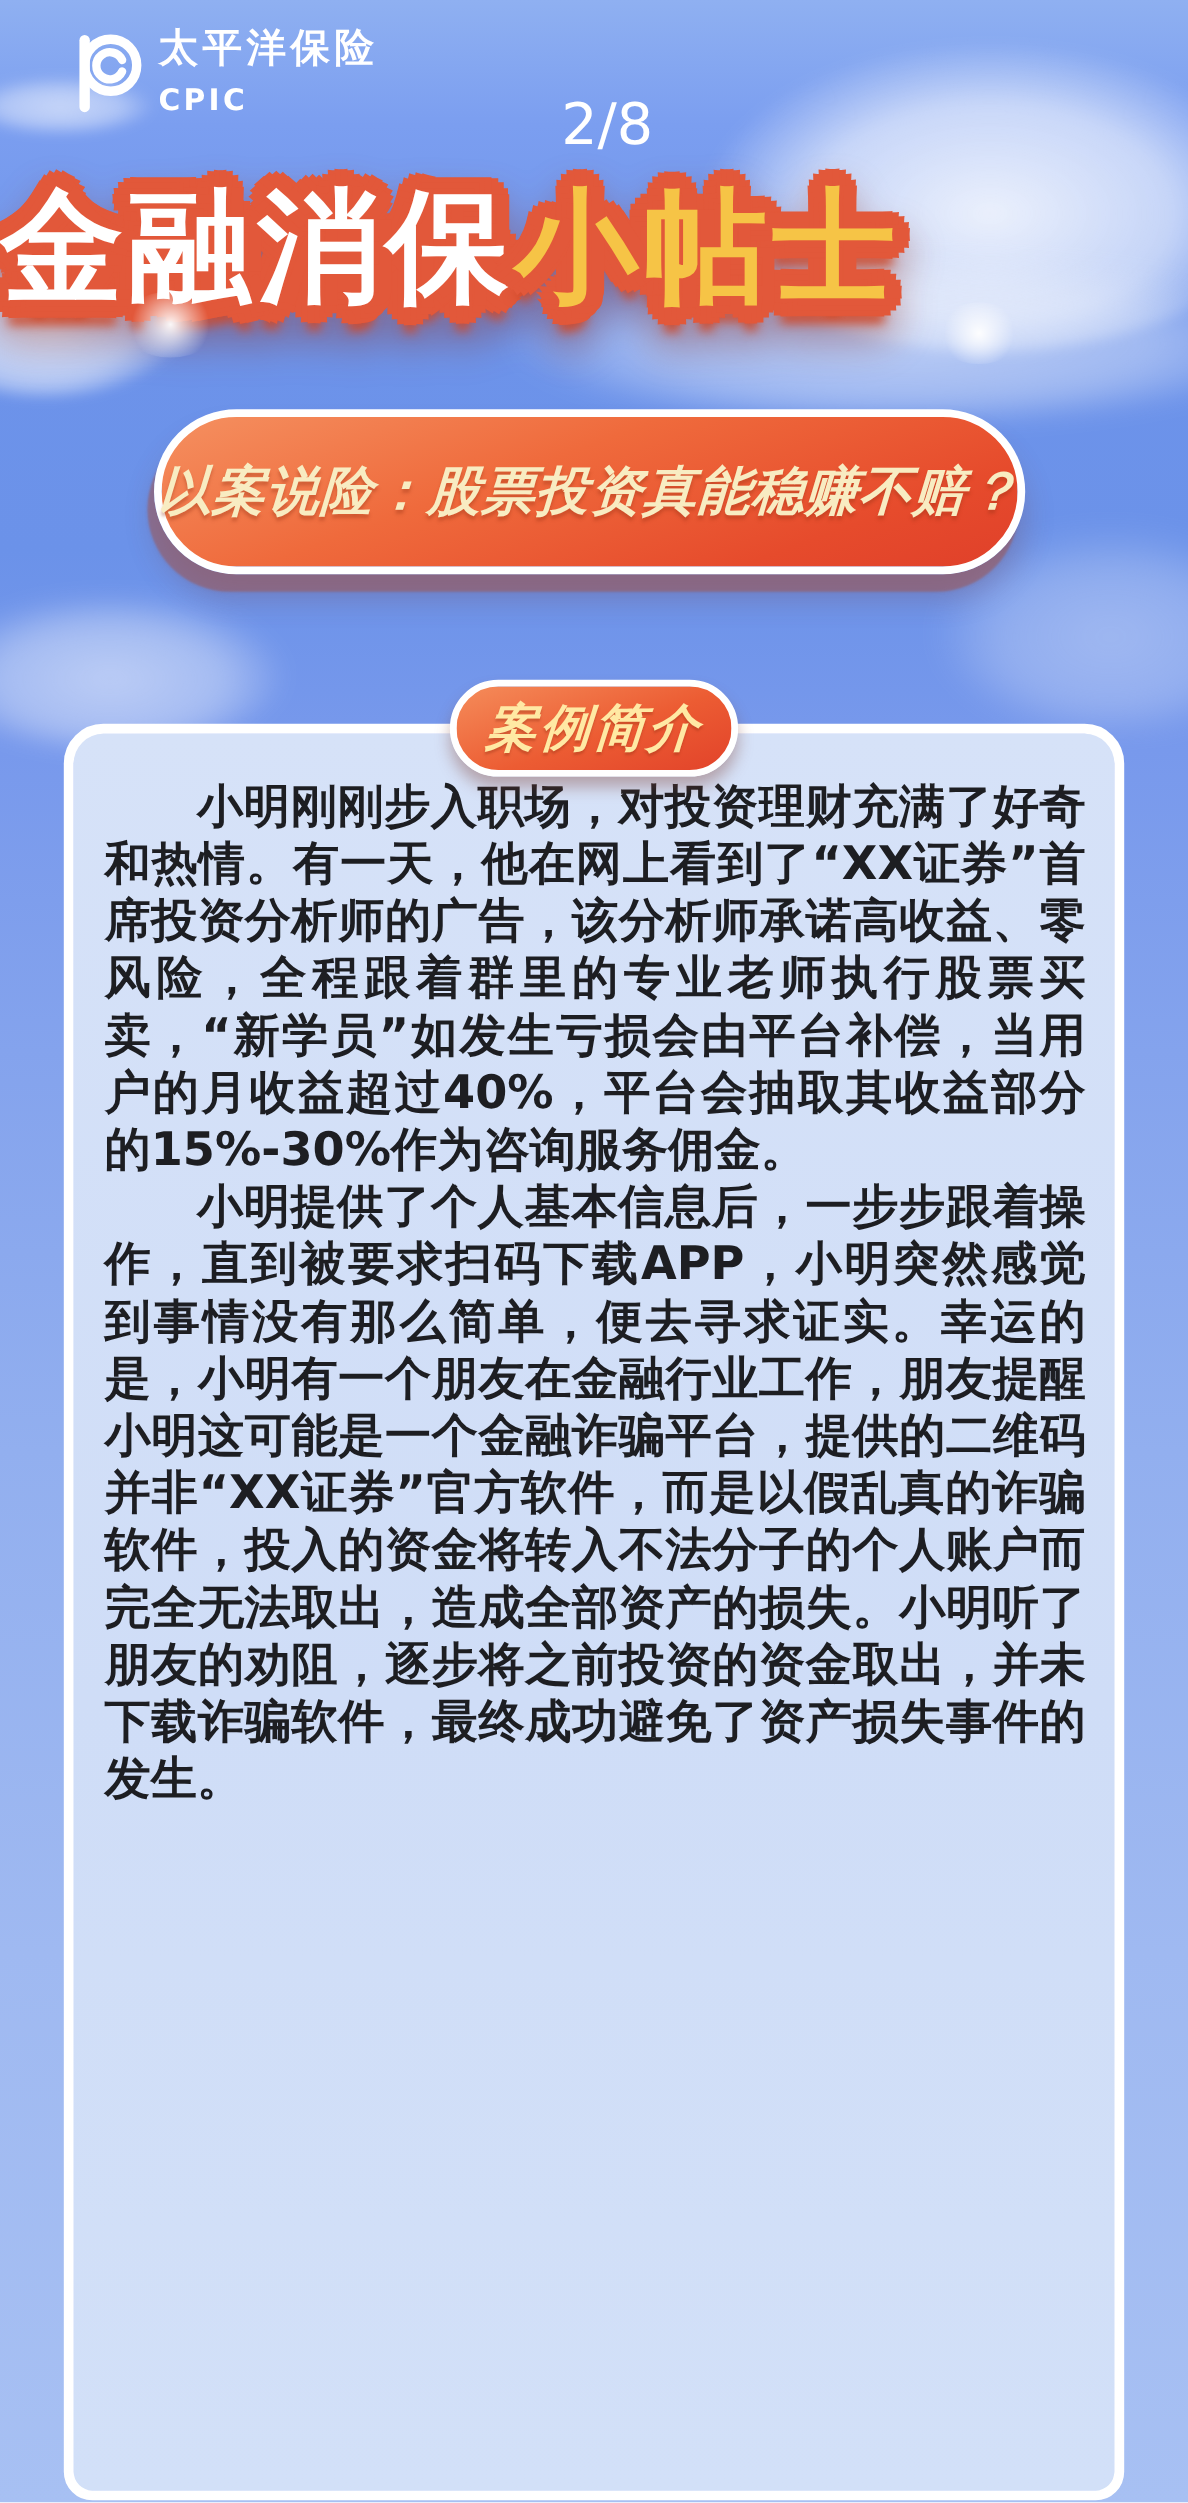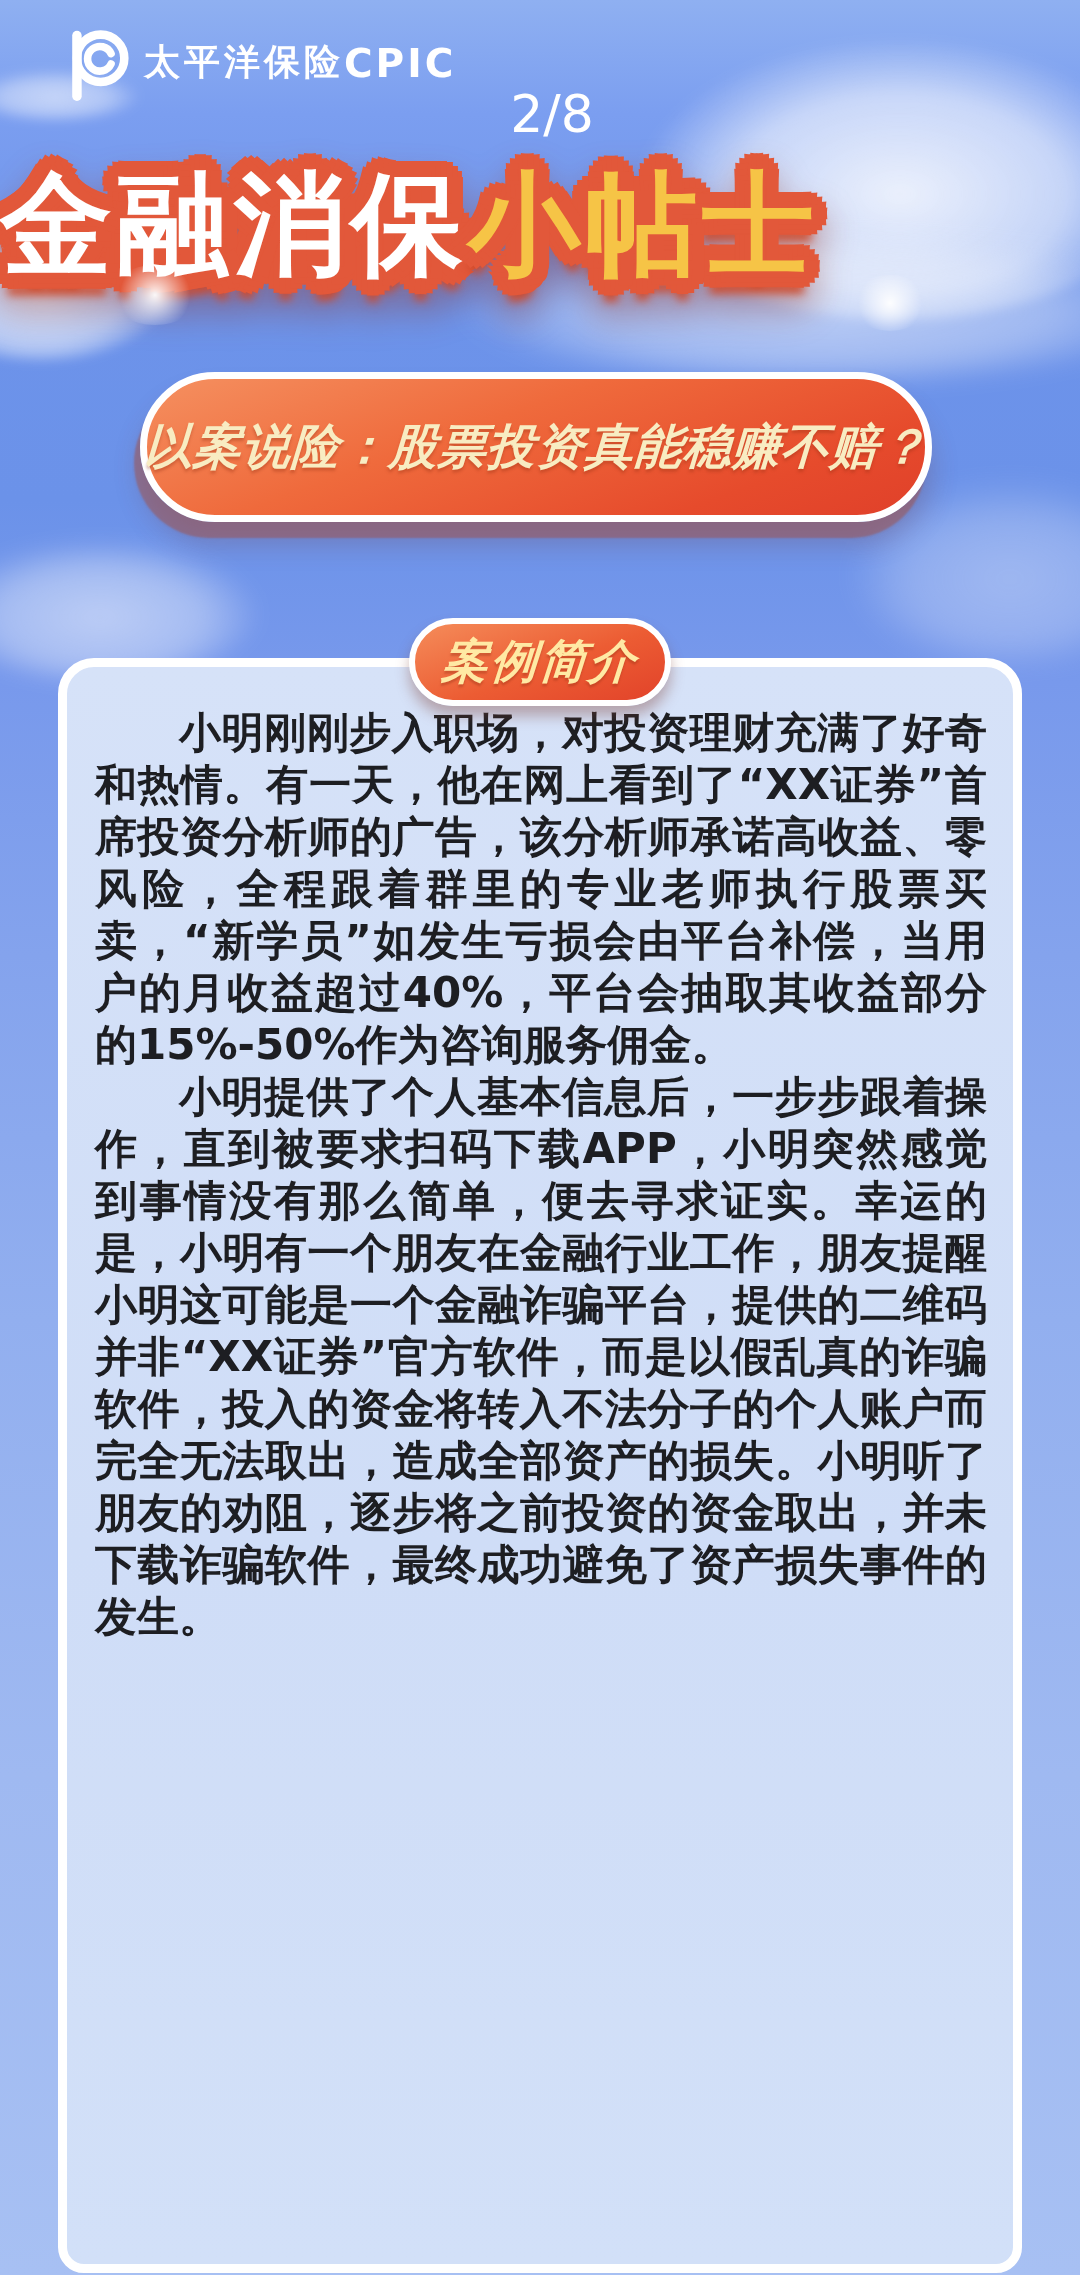--- a/index.html
+++ b/index.html
@@ -18,23 +18,23 @@
   .cloud.c4{left:-30px;top:70px;width:170px;height:50px;opacity:.6;}
   .cloud.c5{left:-60px;top:540px;width:320px;height:140px;opacity:.55;filter:blur(10px);}
   .cloud.c6{left:850px;top:480px;width:320px;height:180px;opacity:.35;filter:blur(14px);}
   .sparkle{position:absolute;border-radius:50%;pointer-events:none;
     background:radial-gradient(circle,rgba(255,255,255,.95) 0%,rgba(255,255,255,0) 65%);}
   .sp1{left:110px;top:265px;width:90px;height:60px;}
   .sp2{left:850px;top:275px;width:80px;height:56px;}
   
   .brand{position:absolute;left:58px;top:24px;display:flex;align-items:center;color:#fff;}
   .brand svg{display:block;}
-  .brand-text{margin-left:14px;display:flex;flex-direction:row;justify-content:center;}
+  .brand-text{margin-left:14px;display:flex;flex-direction:column;justify-content:center;}
   .brand-cn{font-size:36px;font-weight:bold;letter-spacing:4px;line-height:1.1;}
-  .brand-en{font-size:39px;font-weight:bold;letter-spacing:3px;line-height:1.15;}
+  .brand-en{font-size:27px;font-weight:bold;letter-spacing:3px;line-height:1.15;margin-top:12px;}
   .page-indicator{position:absolute;left:12px;top:84px;width:100%;text-align:center;
     color:#ffffff;font-size:52px;font-weight:500;}
   
   .main-title{
     position:absolute;left:0;top:150px;width:100%;
     font-size:112px;font-weight:900;letter-spacing:5px;white-space:nowrap;
     filter:drop-shadow(0 18px 16px rgba(150,45,25,.35));
   }
   .main-title .outlined{
     text-shadow:
@@ -120,18 +120,18 @@
   <div class="topic-banner">
     <span class="topic-banner-label">以案说险：股票投资真能稳赚不赔？</span>
   </div>
 
   <div class="section-pill">
     <span class="section-pill-label">案例简介</span>
   </div>
 
   <div class="case-card">
     <div class="case-body">
-      <p>小明刚刚步入职场，对投资理财充满了好奇和热情。有一天，他在网上看到了“XX证券”首席投资分析师的广告，该分析师承诺高收益、零风险，全程跟着群里的专业老师执行股票买卖，“新学员”如发生亏损会由平台补偿，当用户的月收益超过40%，平台会抽取其收益部分的15%-50%作为咨询服务佣金。</p>
+      <p>小明刚刚步入职场，对投资理财充满了好奇和热情。有一天，他在网上看到了“XX证券”首席投资分析师的广告，该分析师承诺高收益、零风险，全程跟着群里的专业老师执行股票买卖，“新学员”如发生亏损会由平台补偿，当用户的月收益超过40%，平台会抽取其收益部分的15%-30%作为咨询服务佣金。</p>
       <p>小明提供了个人基本信息后，一步步跟着操作，直到被要求扫码下载APP，小明突然感觉到事情没有那么简单，便去寻求证实。幸运的是，小明有一个朋友在金融行业工作，朋友提醒小明这可能是一个金融诈骗平台，提供的二维码并非“XX证券”官方软件，而是以假乱真的诈骗软件，投入的资金将转入不法分子的个人账户而完全无法取出，造成全部资产的损失。小明听了朋友的劝阻，逐步将之前投资的资金取出，并未下载诈骗软件，最终成功避免了资产损失事件的发生。</p>
     </div>
   </div>
 
 </div>
 
 </body></html>

